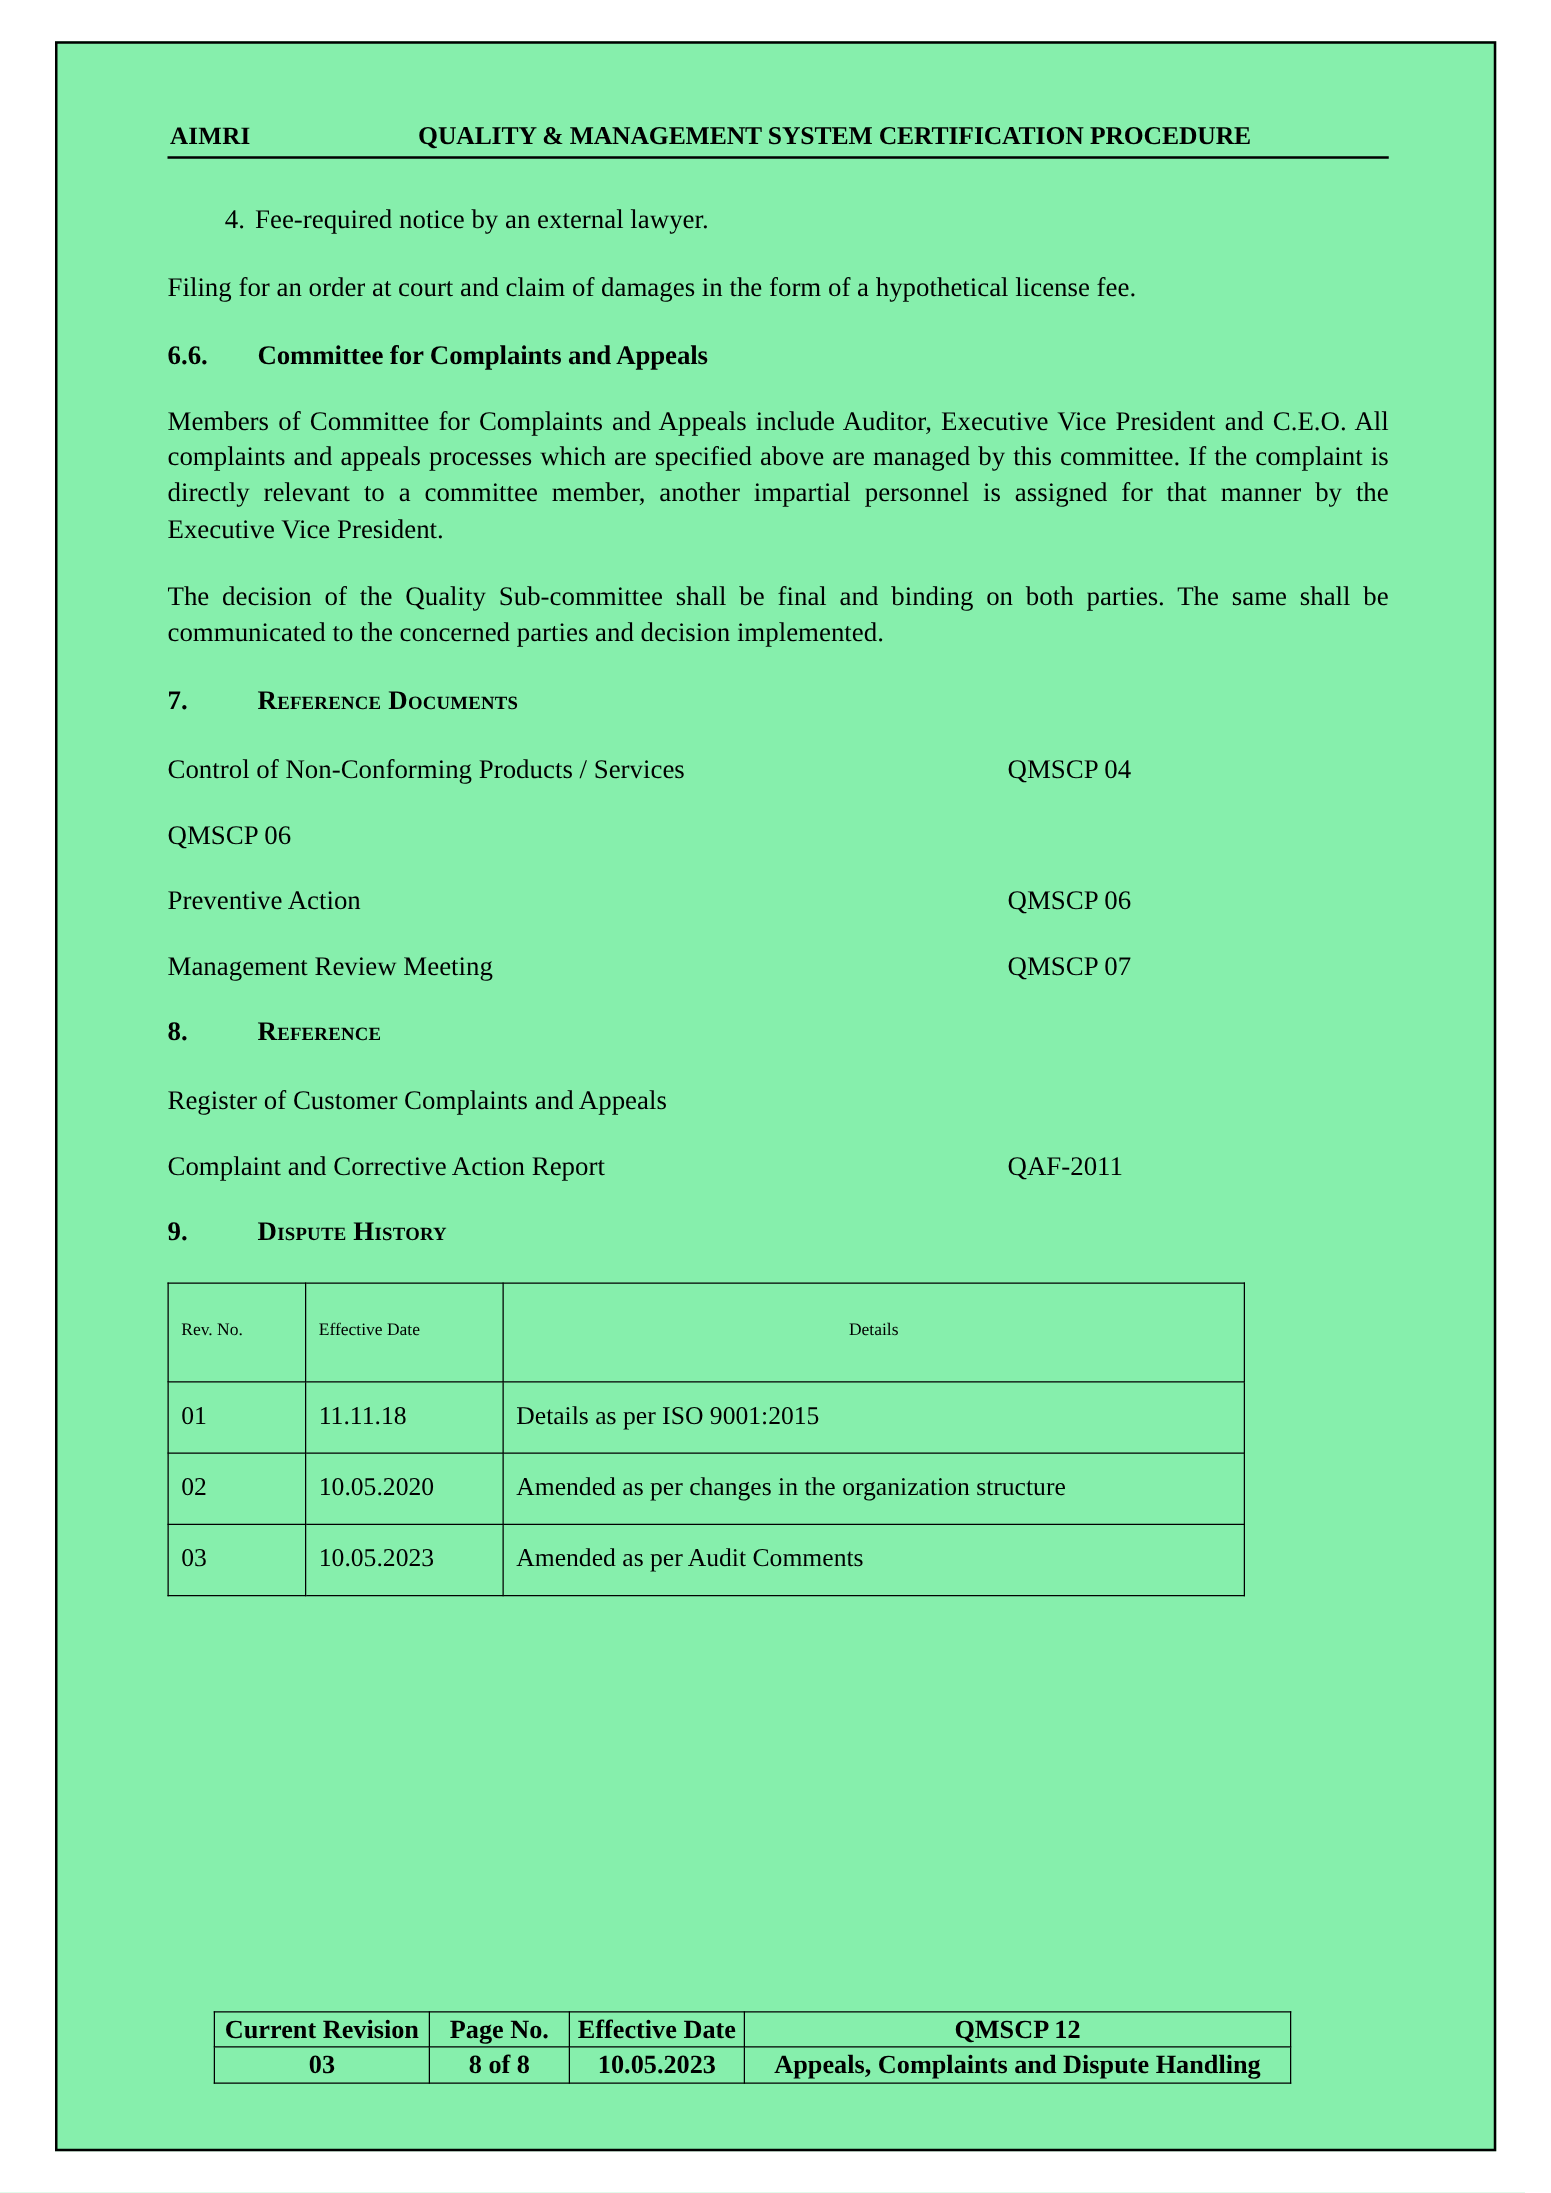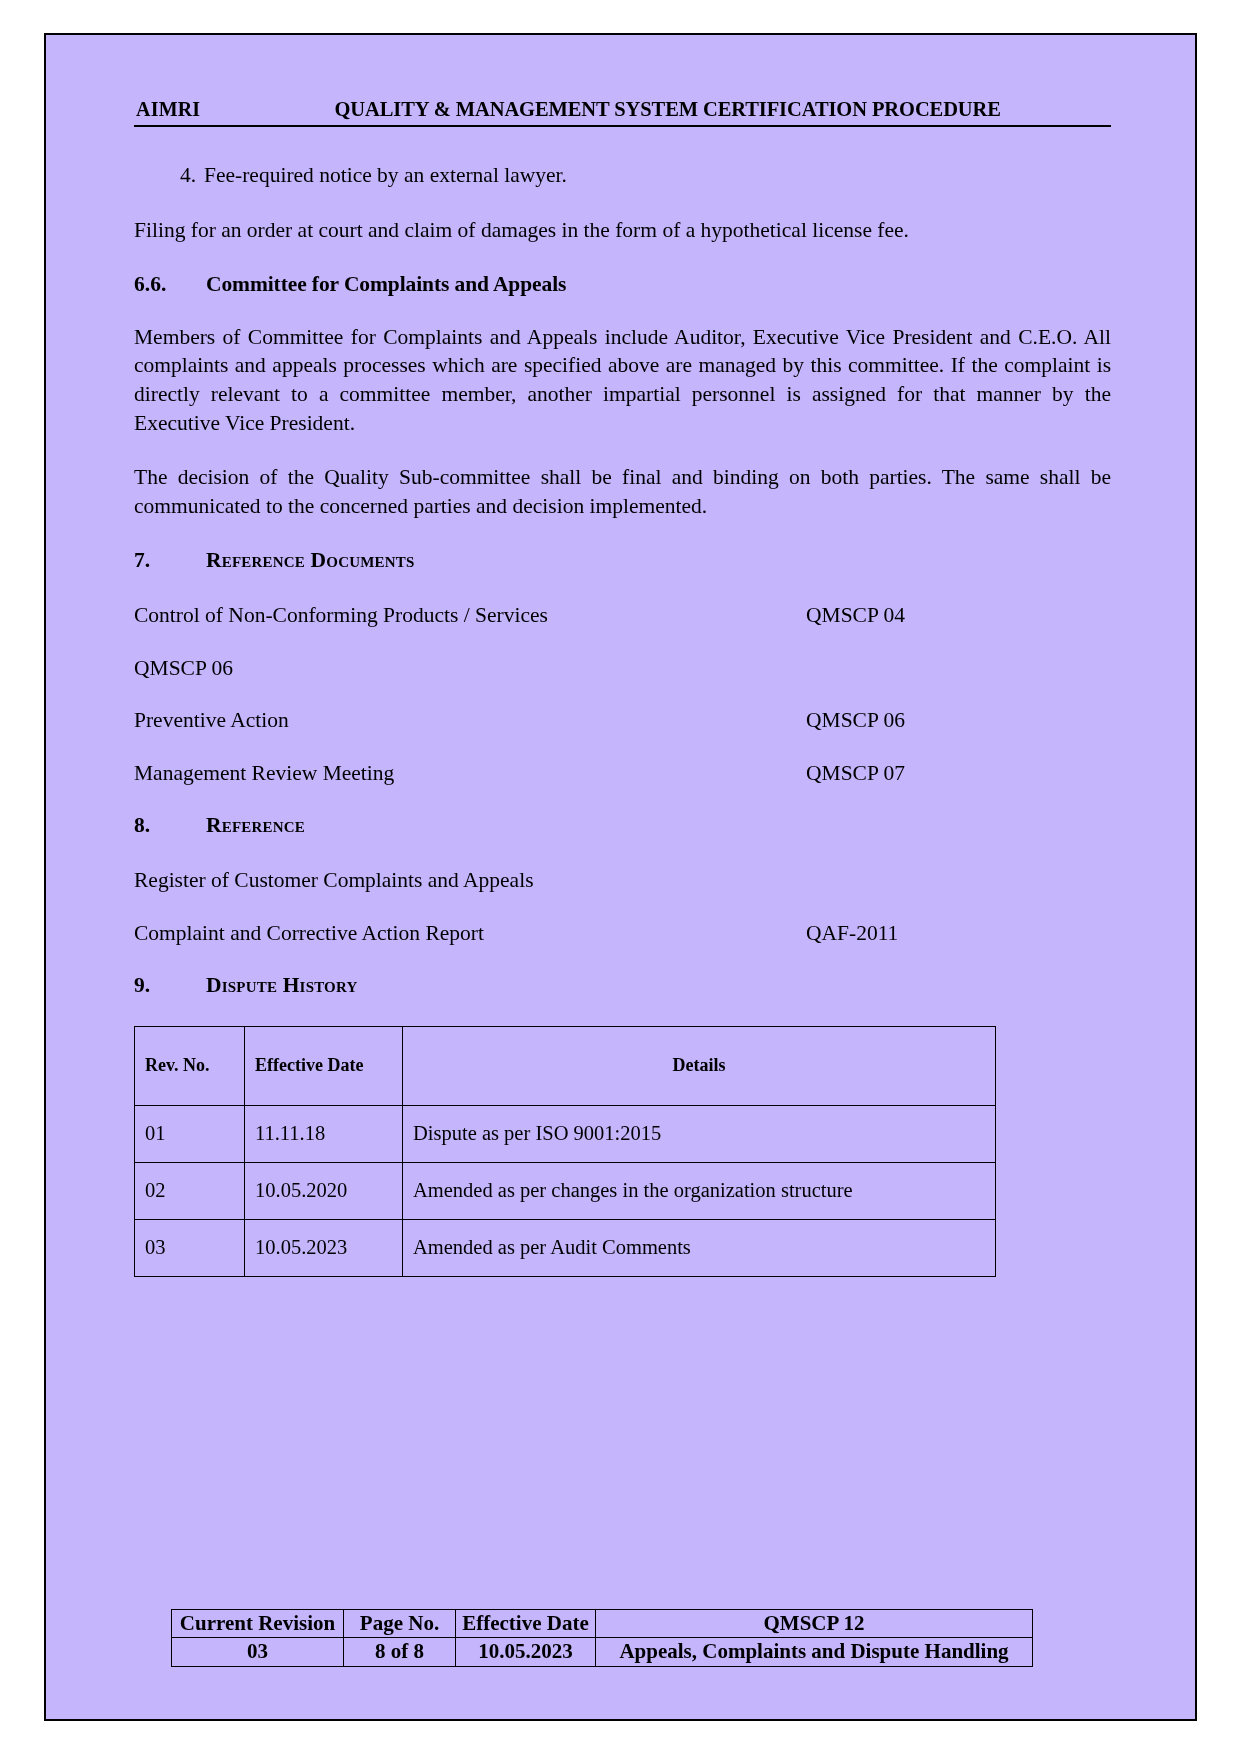--- a/index.html
+++ b/index.html
@@ -17,21 +17,21 @@
     overflow: hidden;
   }
   .page-frame {
     position: absolute;
     left: 44px;
     top: 33px;
     width: 1153px;
     height: 1688px;
     border: 2px solid #000000;
     box-sizing: border-box;
-    background: #c4b5fd;
+    background: #86efac;
   }
   .page-inner {
     position: absolute;
     left: 88px;
     top: 40px;
     width: 977px;
     height: 1608px;
   }
 
   
@@ -149,23 +149,23 @@
     font-size: 20.5px;
   }
   table.rev-table td, table.rev-table th {
     border: 1.5px solid #000000;
     padding: 8px 10px;
     vertical-align: middle;
     text-align: left;
     font-weight: normal;
   }
   table.rev-table thead th {
-    font-weight: bold;
+    font-weight: normal;
     height: 62px;
-    font-size: 18px;
+    font-size: 14px;
   }
   table.rev-table thead th.th-details {
     text-align: center;
   }
   table.rev-table col.c-rev { width: 110px; }
   table.rev-table col.c-date { width: 158px; }
   table.rev-table tbody td {
     height: 40px;
   }
 
@@ -275,21 +275,21 @@
           <tr>
             <th>Rev. No.</th>
             <th>Effective Date</th>
             <th class="th-details">Details</th>
           </tr>
         </thead>
         <tbody>
           <tr>
             <td>01</td>
             <td>11.11.18</td>
-            <td>Dispute as per ISO 9001:2015</td>
+            <td>Details as per ISO 9001:2015</td>
           </tr>
           <tr>
             <td>02</td>
             <td>10.05.2020</td>
             <td>Amended as per changes in the organization structure</td>
           </tr>
           <tr>
             <td>03</td>
             <td>10.05.2023</td>
             <td>Amended as per Audit Comments</td>

